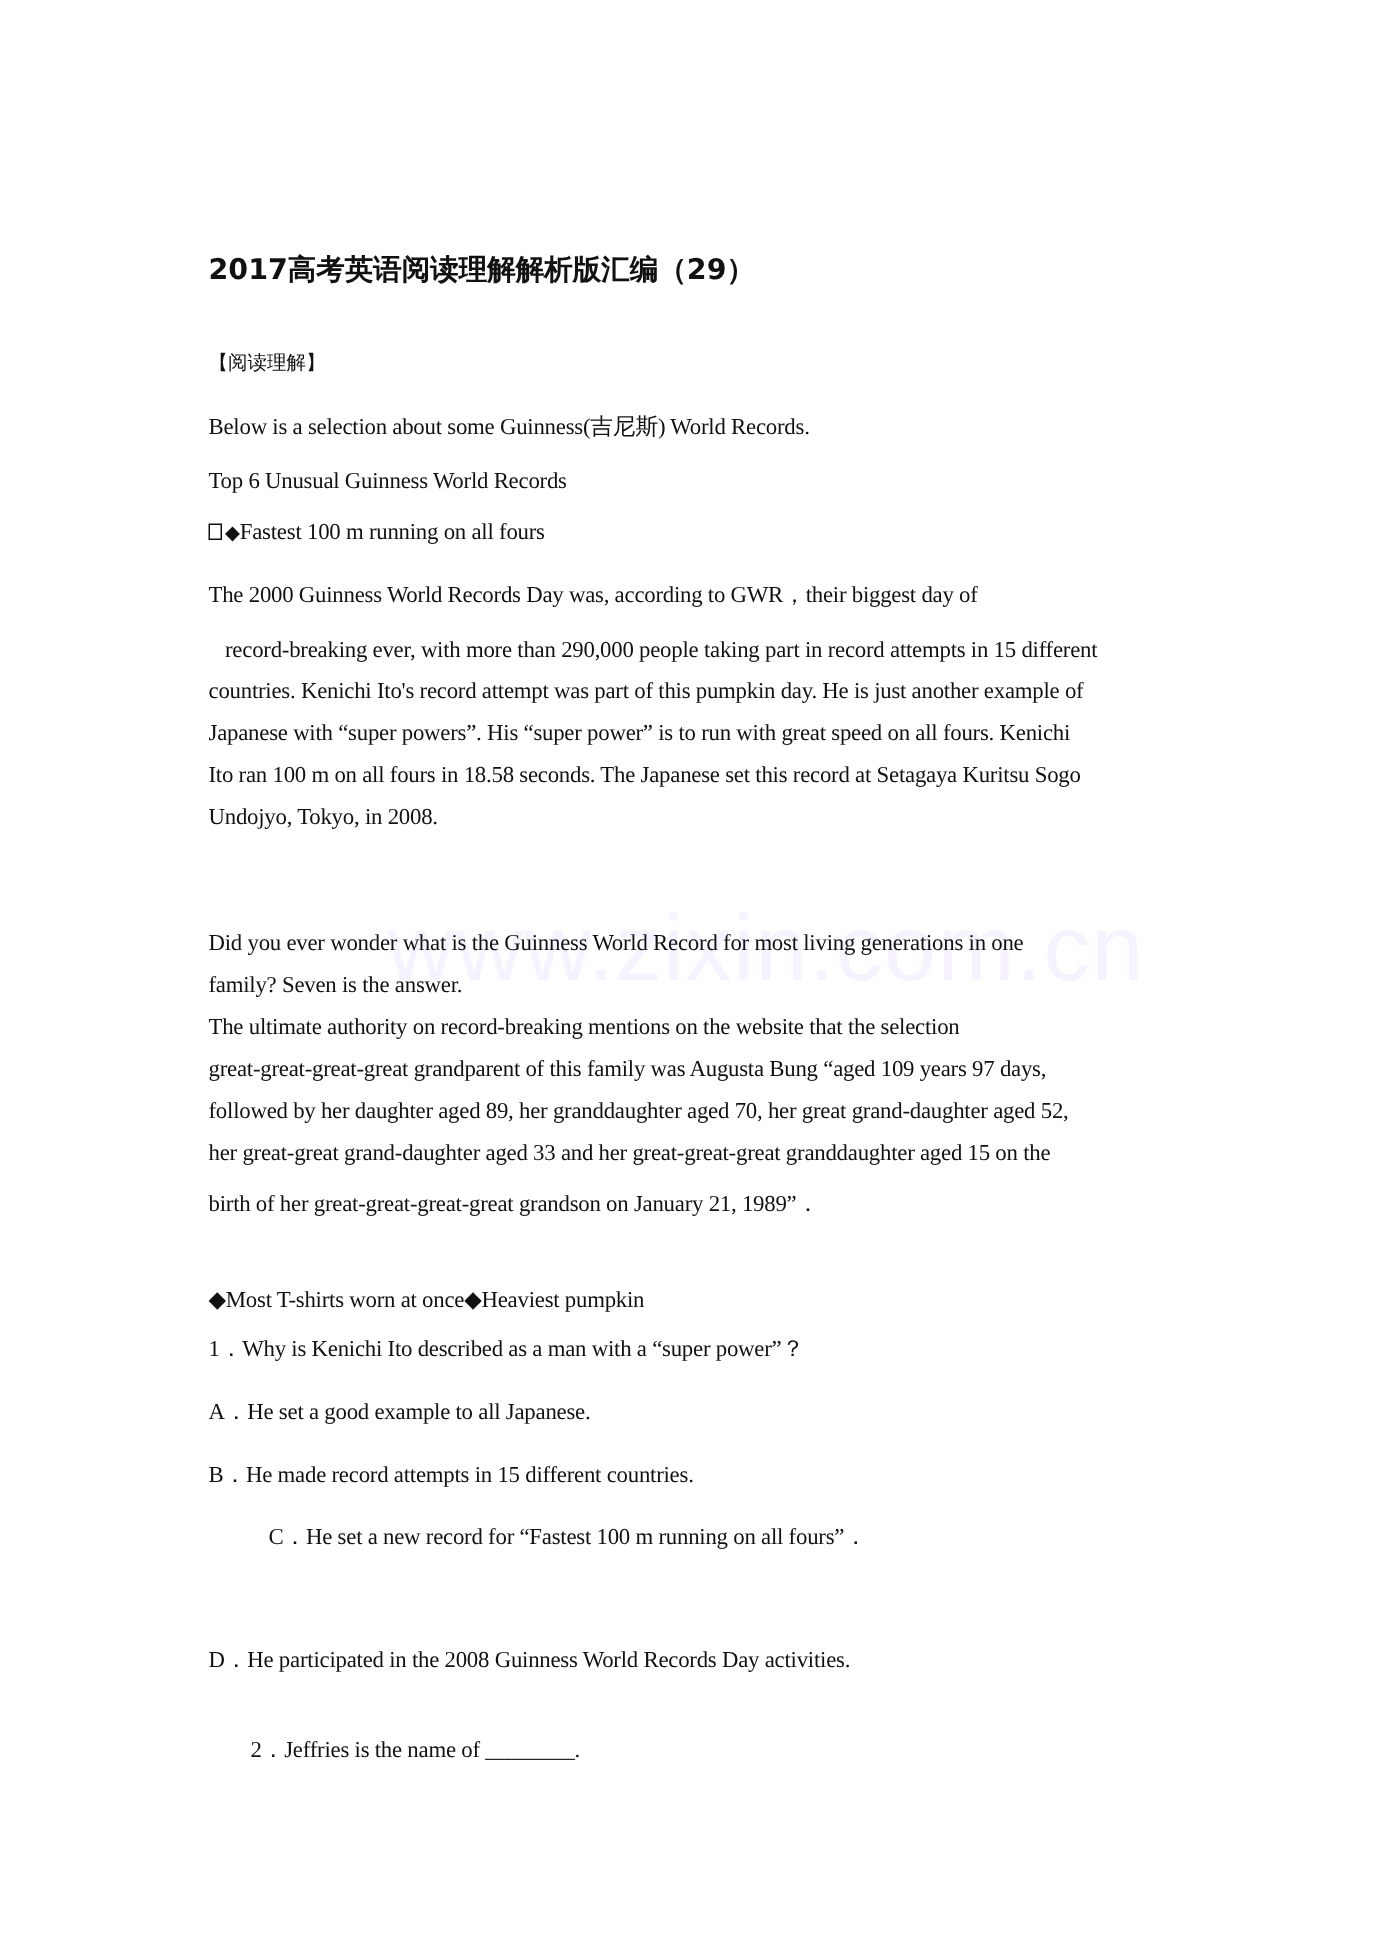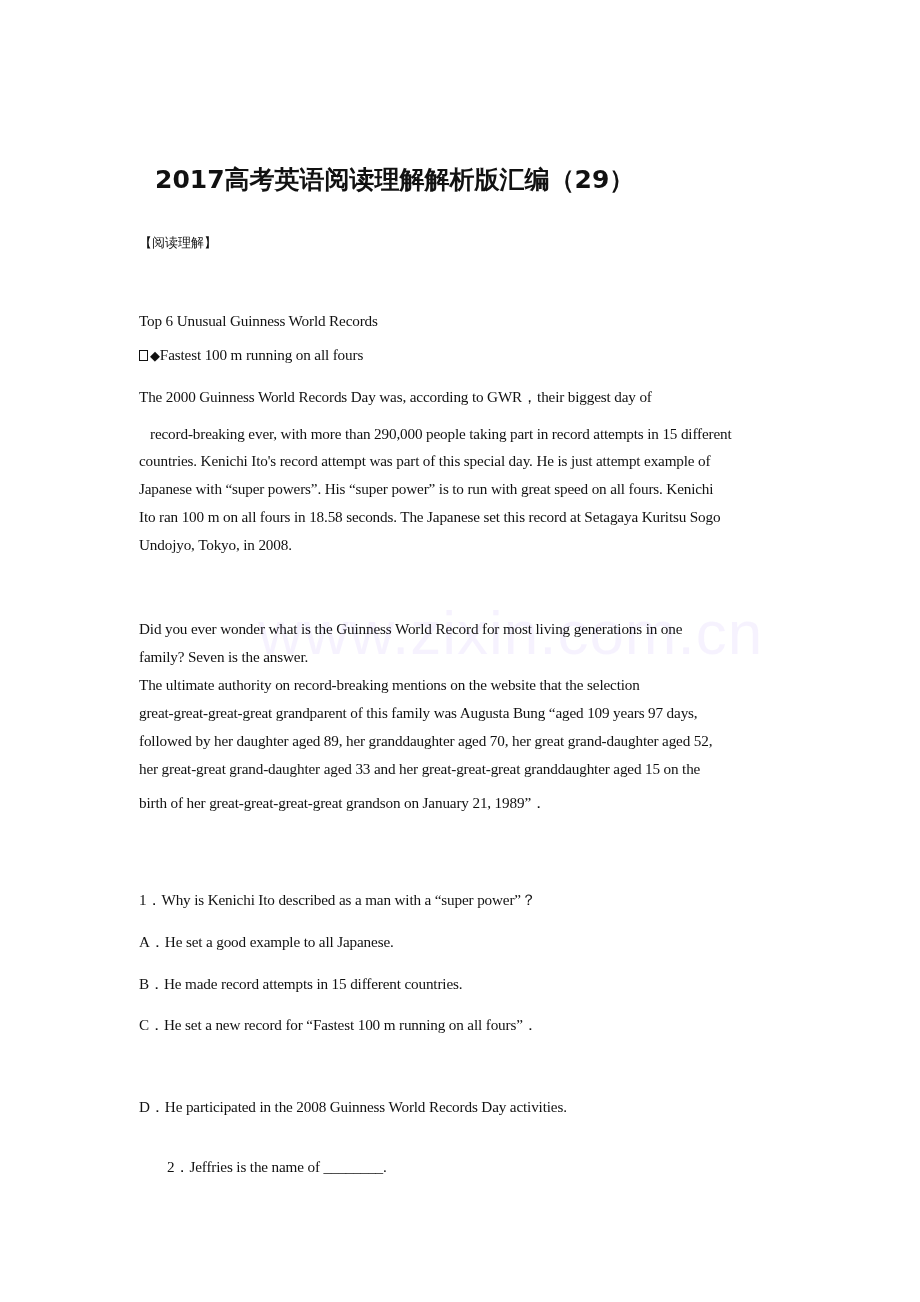--- a/index.html
+++ b/index.html
@@ -23,25 +23,25 @@
     .line {
       position: absolute;
       left: 139px;
       white-space: nowrap;
       font-size: 15.2px;
       line-height: 20px;
       letter-spacing: -0.15px;
     }
     .title {
       position: absolute;
-      left: 155px;
+      left: 139px;
       top: 167px;
       font-family: "DejaVu Sans", "Liberation Sans", sans-serif;
       font-weight: bold;
-      font-size: 25px;
+      font-size: 19px;
       line-height: 26px;
       white-space: nowrap;
       letter-spacing: 0px;
     }
     .section-label {
       position: absolute;
       left: 139px;
       top: 233px;
       font-family: "DejaVu Sans", "Liberation Sans", sans-serif;
       font-size: 13px;
@@ -79,53 +79,55 @@
 <body>
 
 <div class="page">
 
   <div class="watermark">www.zixin.com.cn</div>
 
   <div class="title">2017高考英语阅读理解解析版汇编（29）</div>
 
   <div class="section-label">【阅读理解】</div>
 
+  <div class="line" style="top:275px;">Below is a selection about some Guinness(吉尼斯) World Records.</div>
 
   <div class="line" style="top:311px;">Top 6 Unusual Guinness World Records</div>
 
   <div class="line" style="top:345px;">
     <span class="glyph-box"></span><span class="diamond">◆</span><span>Fastest 100 m running on all fours</span>
   </div>
 
   <div>
     <div class="line" style="top:387px;">The 2000 Guinness World Records Day was, according to GWR，their biggest day of</div>
     <div class="line" style="top:424px;margin-left:11px;">record-breaking ever, with more than 290,000 people taking part in record attempts in 15 different</div>
-    <div class="line" style="top:451px;">countries. Kenichi Ito's record attempt was part of this special day. He is just attempt example of</div>
+    <div class="line" style="top:451px;">countries. Kenichi Ito's record attempt was part of this pumpkin day. He is just another example of</div>
     <div class="line" style="top:479px;">Japanese with “super powers”. His “super power” is to run with great speed on all fours. Kenichi</div>
     <div class="line" style="top:507px;">Ito ran 100 m on all fours in 18.58 seconds. The Japanese set this record at Setagaya Kuritsu Sogo</div>
     <div class="line" style="top:535px;">Undojyo, Tokyo, in 2008.</div>
   </div>
 
 
   <div>
     <div class="line" style="top:619px;">Did you ever wonder what is the Guinness World Record for most living generations in one</div>
     <div class="line" style="top:647px;">family? Seven is the answer.</div>
     <div class="line" style="top:675px;">The ultimate authority on record-breaking mentions on the website that the selection</div>
     <div class="line" style="top:703px;">great-great-great-great grandparent of this family was Augusta Bung “aged 109 years 97 days,</div>
     <div class="line" style="top:731px;">followed by her daughter aged 89, her granddaughter aged 70, her great grand-daughter aged 52,</div>
     <div class="line" style="top:759px;">her great-great grand-daughter aged 33 and her great-great-great granddaughter aged 15 on the</div>
     <div class="line" style="top:793px;">birth of her great-great-great-great grandson on January 21, 1989”．</div>
   </div>
 
+  <div class="line" style="top:857px;">◆Most T-shirts worn at once◆Heaviest pumpkin</div>
 
   <div>
     <div class="line" style="top:890px;">1．Why is Kenichi Ito described as a man with a “super power”？</div>
     <div class="line" style="top:932px;">A．He set a good example to all Japanese.</div>
     <div class="line" style="top:974px;">B．He made record attempts in 15 different countries.</div>
-    <div class="line" style="top:1015px;">C．He set a new record for “Fastest 100 m running on all fours”．</div>
+    <div class="line" style="top:1015px;margin-left:40px;">C．He set a new record for “Fastest 100 m running on all fours”．</div>
     <div class="line" style="top:1057px;margin-top:40px;">D．He participated in the 2008 Guinness World Records Day activities.</div>
   </div>
 
   <div>
     <div class="line" style="top:1157px;margin-left:28px;">2．Jeffries is the name of ________.</div>
   </div>
 
 </div>
 
 </body></html>

